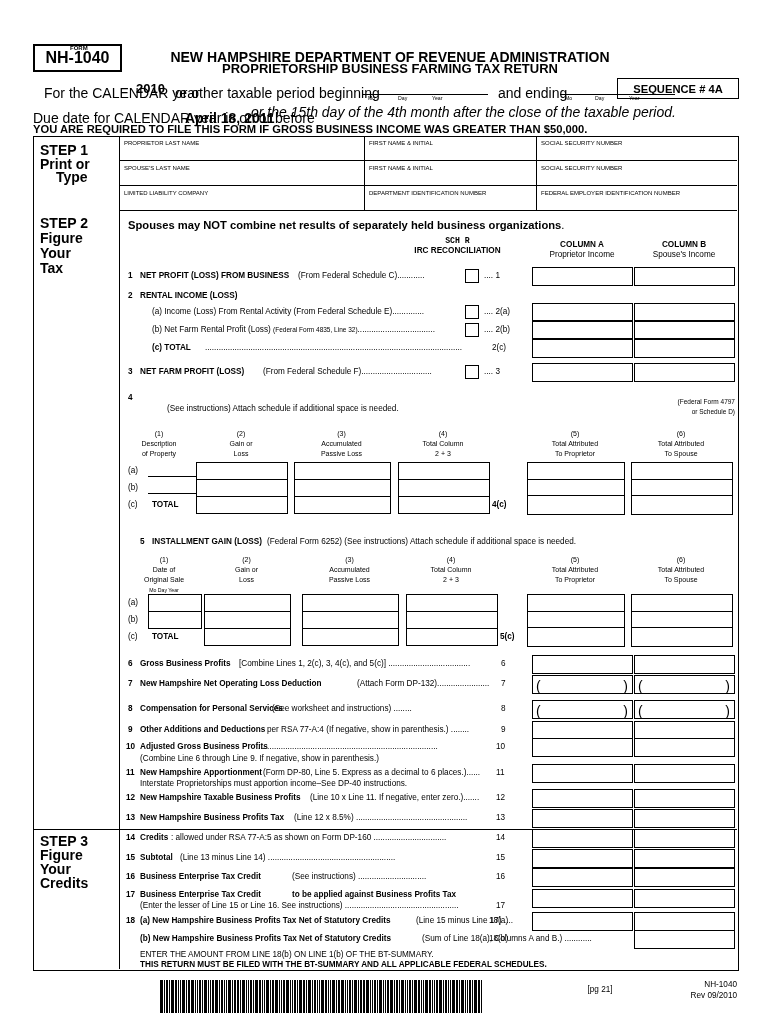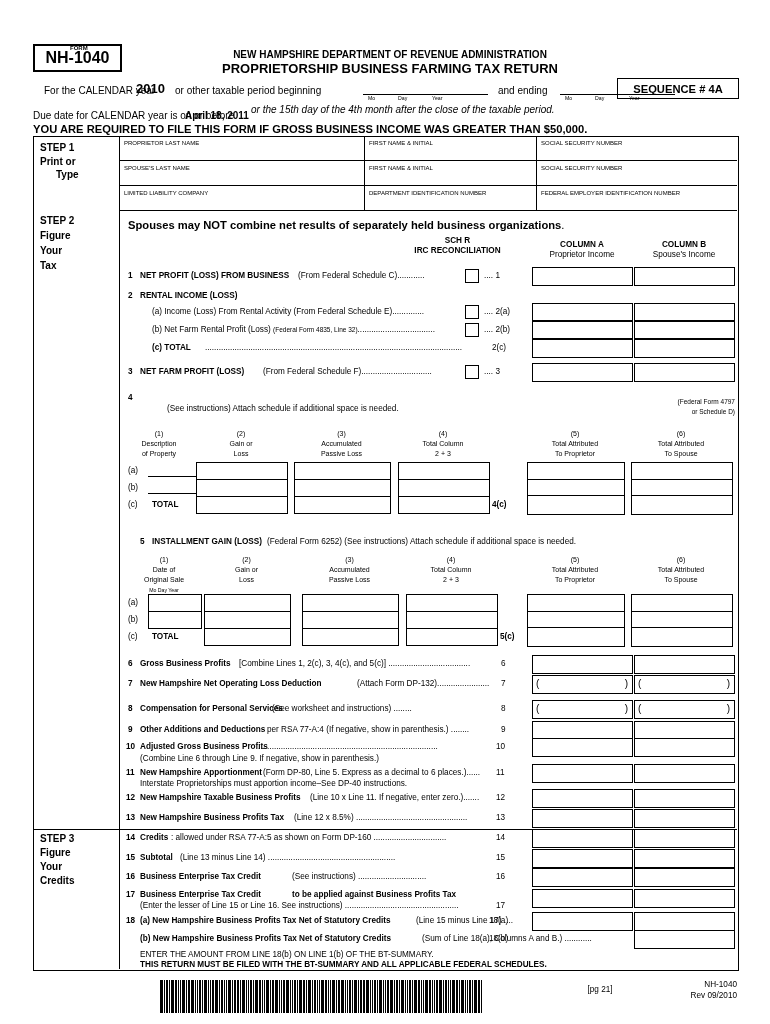--- a/index.html
+++ b/index.html
@@ -5,21 +5,21 @@
   html,body{margin:0;padding:0;background:#ffffff;}
   body{width:770px;height:1024px;font-family:"Liberation Sans",sans-serif;color:#000;position:relative;overflow:hidden;}
   .page{position:relative;width:770px;height:1024px;}
   .abs{position:absolute;}
   
   .t5{font-size:5.2px;}
   .t6{font-size:6px;}
   .t65{font-size:6.5px;}
   .t7{font-size:7px;}
   .t8{font-size:8.2px;}
-  .t9{font-size:10px;}
+  .t9{font-size:14px;}
   .t11{font-size:11.2px;}
   .t13{font-size:13px;}
   .t16{font-size:16px;}
   .b{font-weight:bold;}
   .ctr{text-align:center;}
   .rt{text-align:right;}
   
   .outer{position:absolute;left:33px;top:136px;width:704px;height:833px;border:1px solid #000;}
   .hline{position:absolute;background:#000;height:1px;}
   .vline{position:absolute;background:#000;width:1px;}
@@ -104,21 +104,21 @@
 
   <div class="abs t9 b" style="left:40px;top:215px;">STEP 2</div>
   <div class="abs t9 b" style="left:40px;top:230px;">Figure</div>
   <div class="abs t9 b" style="left:40px;top:245px;">Your</div>
   <div class="abs t9 b" style="left:40px;top:260px;">Tax</div>
 
   <div class="abs t11 b" style="left:128px;top:219px;">
     <span>Spouses may NOT combine net results of separately held business organizations</span><span class="t11" style="font-weight:normal">.</span>
   </div>
 
-  <div class="abs t8 b ctr" style="left:400px;top:236px;width:115px;">SCH R</div>
+  <div class="abs t8 b ctr" style="left:400px;top:236px;width:115px;font-family:Liberation Mono, monospace;">SCH R</div>
   <div class="abs t8 b ctr" style="left:400px;top:246px;width:115px;">IRC RECONCILIATION</div>
   <div class="abs t8 b ctr" style="left:532px;top:240px;width:100px;">COLUMN A</div>
   <div class="abs t8 ctr" style="left:532px;top:250px;width:100px;">Proprietor Income</div>
   <div class="abs t8 b ctr" style="left:634px;top:240px;width:100px;">COLUMN B</div>
   <div class="abs t8 ctr" style="left:634px;top:250px;width:100px;">Spouse's Income</div>
 
   <div class="abs t8 b" style="left:128px;top:271px;">1</div>
   <div class="abs t8 b" style="left:140px;top:271px;">NET PROFIT (LOSS) FROM BUSINESS</div>
   <div class="abs t8" style="left:298px;top:271px;"><span>(From Federal Schedule C)</span>............</div>
   <div class="smallbox" style="left:465px;top:269px;"></div>

